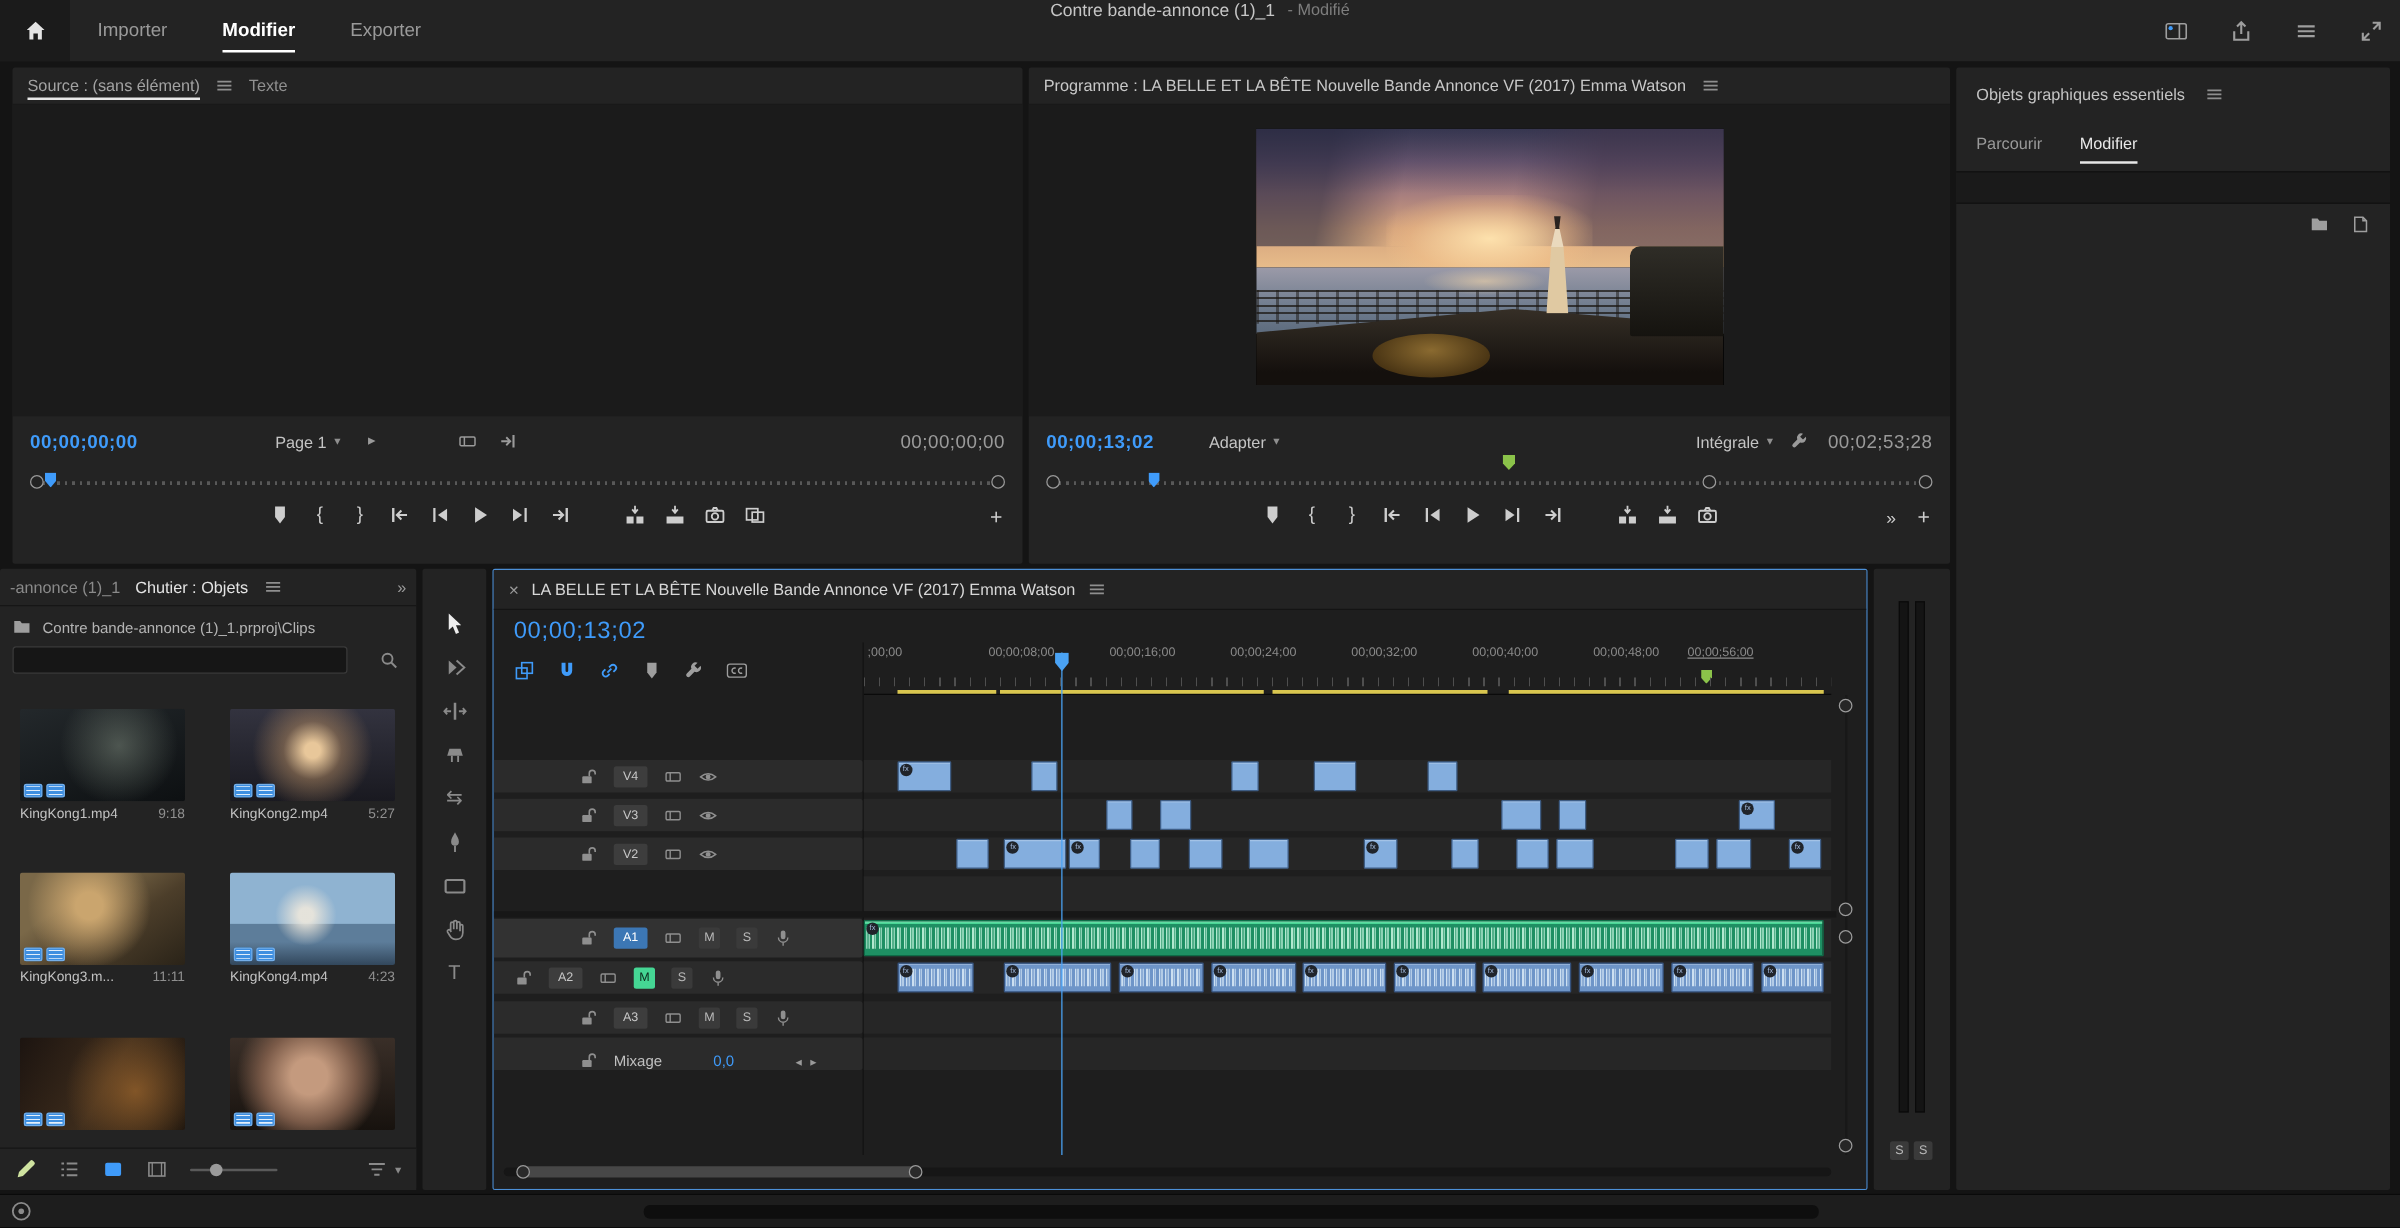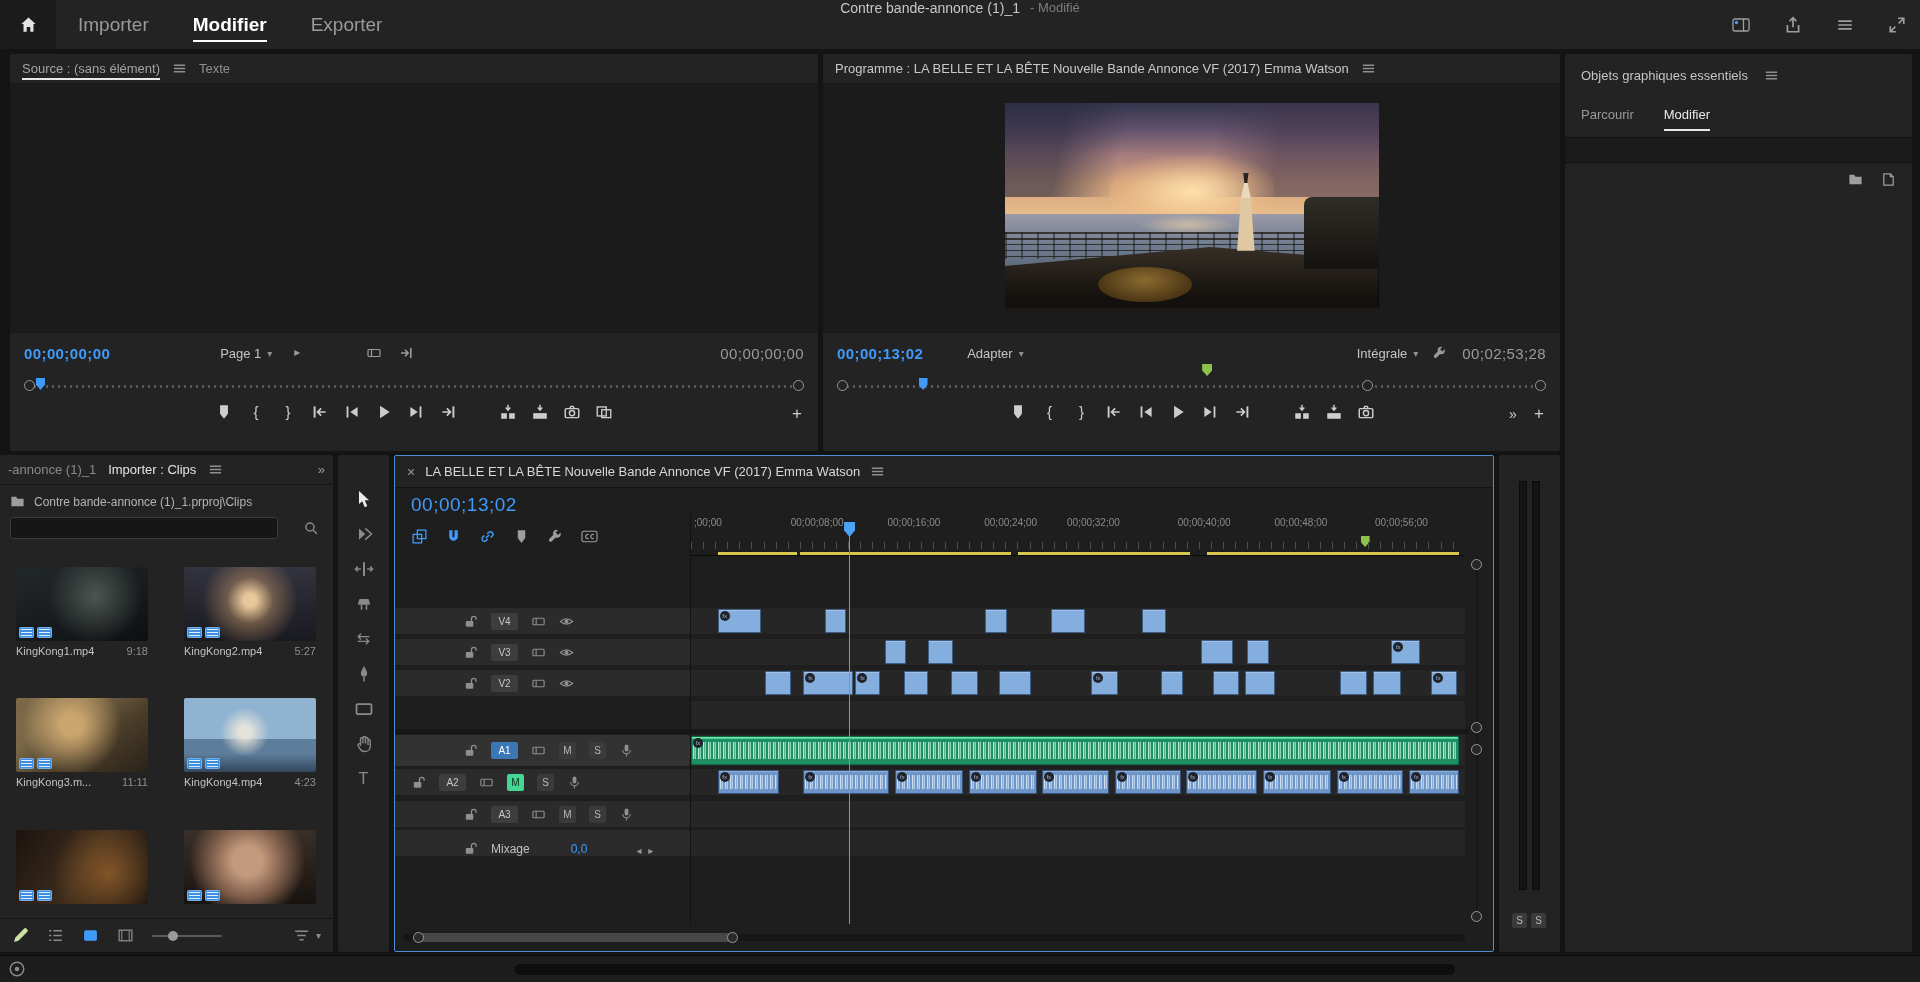--- a/index.html
+++ b/index.html
@@ -9,21 +9,21 @@
 .ic{display:inline-block;color:#9e9e9e}
 .ic svg,.tbtn svg,.tool svg,.tlb svg,.th-ic svg{width:100%;height:100%;display:block}
 .ic18{width:18px;height:18px}
 .ic15{width:15px;height:15px}
 
 
 #top-bar{position:absolute;left:0;top:0;width:1920px;height:49px;background:#232323;display:flex;align-items:center;z-index:10}
 #home-btn{width:56px;height:49px;display:flex;align-items:center;justify-content:center;background:#1b1b1b;color:#e3e3e3}
 #home-btn .ic{width:19px;height:19px;color:#e3e3e3}
 #top-tabs{display:flex;align-items:center;margin-left:22px;gap:44px;height:100%}
-.top-tab{font-size:19px;color:#9a9a9a;height:100%;display:flex;align-items:center;position:relative;cursor:pointer}
+.top-tab{font-size:15px;color:#9a9a9a;height:100%;display:flex;align-items:center;position:relative;cursor:pointer}
 .top-tab.active{color:#fff;font-weight:bold}
 .top-tab.active::after{content:"";position:absolute;left:0;right:0;bottom:7px;height:2px;background:#fff}
 #tb-title-wrap{position:absolute;left:50%;top:0;transform:translateX(-50%);height:49px;display:flex;gap:10px}
 #tb-title{font-size:14px;color:#c6c6c6}
 #tb-modified{font-size:13px;color:#7d7d7d}
 #tb-right{position:absolute;right:14px;top:0;height:49px;display:flex;align-items:center;gap:34px}
 
 
 .pn-header{height:30px;display:flex;align-items:center;padding:0 12px;gap:12px;font-size:13px;color:#8f8f8f;border-bottom:1px solid #191919;white-space:nowrap;overflow:hidden}
 .pn-tab{position:relative;height:100%;display:flex;align-items:center;cursor:pointer}
@@ -454,21 +454,21 @@
             <path d="M3 2h7l3 3v9H3Z" fill="none" stroke="currentColor" stroke-width="1.3"></path>
             <path d="M10 2v3h3" fill="none" stroke="currentColor" stroke-width="1.3"></path>
           </svg>
         </div>
       </div>
   </div>
 
   <div id="project-panel" class="panel" data-name="project-bin-panel">
     <div id="proj-tabs" data-name="project-tabs">
         <div class="proj-tab" data-name="project-tab">-annonce (1)_1</div>
-        <div class="proj-tab active" data-name="project-tab">Importer : Clips</div>
+        <div class="proj-tab active" data-name="project-tab">Chutier : Objets</div>
         <span class="menu-ic" data-name="panel-menu-icon"><svg viewBox="0 0 16 16">
             <path d="M2 4.5h12M2 8h12M2 11.5h12" stroke="currentColor" stroke-width="1.5" fill="none"></path>
           </svg></span>
         <span class="proj-overflow" data-name="tab-overflow-button">»</span>
       </div>
     <div class="breadcrumb-row" data-name="breadcrumb">
       <span class="ic ic15" data-name="bin-folder-icon">
           <svg viewBox="0 0 16 16">
             <path d="M1.5 3h5L8 5h6.5v8h-13Z" fill="currentColor"></path>
           </svg>
@@ -656,24 +656,24 @@
               <rect x="1" y="1" width="16" height="11" rx="2" fill="none" stroke="currentColor" stroke-width="1.2"></rect>
               <path d="M8 4.5a2.2 2.2 0 1 0 0 4M13.5 4.5a2.2 2.2 0 1 0 0 4" fill="none" stroke="currentColor" stroke-width="1.2"></path>
             </svg>
           </div>
         </div>
       <div id="tl-ruler" data-name="time-ruler">
           <span class="rlabel" data-name="ruler-label" style="left: 3px;">;00;00</span>
           <span class="rlabel" data-name="ruler-label" style="left: 99.75px;">00;00;08;00</span>
           <span class="rlabel" data-name="ruler-label" style="left: 196.5px;">00;00;16;00</span>
           <span class="rlabel" data-name="ruler-label" style="left: 293.25px;">00;00;24;00</span>
-          <span class="rlabel" data-name="ruler-label" style="left: 376px;">00;00;32;00</span>
+          <span class="rlabel" data-name="ruler-label" style="left: 390px;">00;00;32;00</span>
           <span class="rlabel" data-name="ruler-label" style="left: 486.75px;">00;00;40;00</span>
           <span class="rlabel" data-name="ruler-label" style="left: 583.5px;">00;00;48;00</span>
-          <span class="rlabel" data-name="ruler-label" style="left: 684px;">00;00;56;00</span>
+          <span class="rlabel" data-name="ruler-label" style="left: 659px; text-decoration: underline;">00;00;56;00</span>
           <div class="wseg" data-name="work-area-segment" style="left: 26.6062px; width: 79.8187px;"></div>
           <div class="wseg" data-name="work-area-segment" style="left: 108.844px; width: 211.641px;"></div>
           <div class="wseg" data-name="work-area-segment" style="left: 326.531px; width: 172.941px;"></div>
           <div class="wseg" data-name="work-area-segment" style="left: 516.403px; width: 251.55px;"></div>
           <div class="gmarker" data-name="sequence-marker-icon" style="left: 669.622px;"></div>
         </div>
       <div id="tl-vline" data-name="header-content-divider"></div>
       <div id="tl-tracks" data-name="timeline-tracks">
           <div class="trk-head" data-name="track-header-v4" style="top: 120px; height: 26px;">
             <span class="th-ic" data-name="track-lock-icon">

